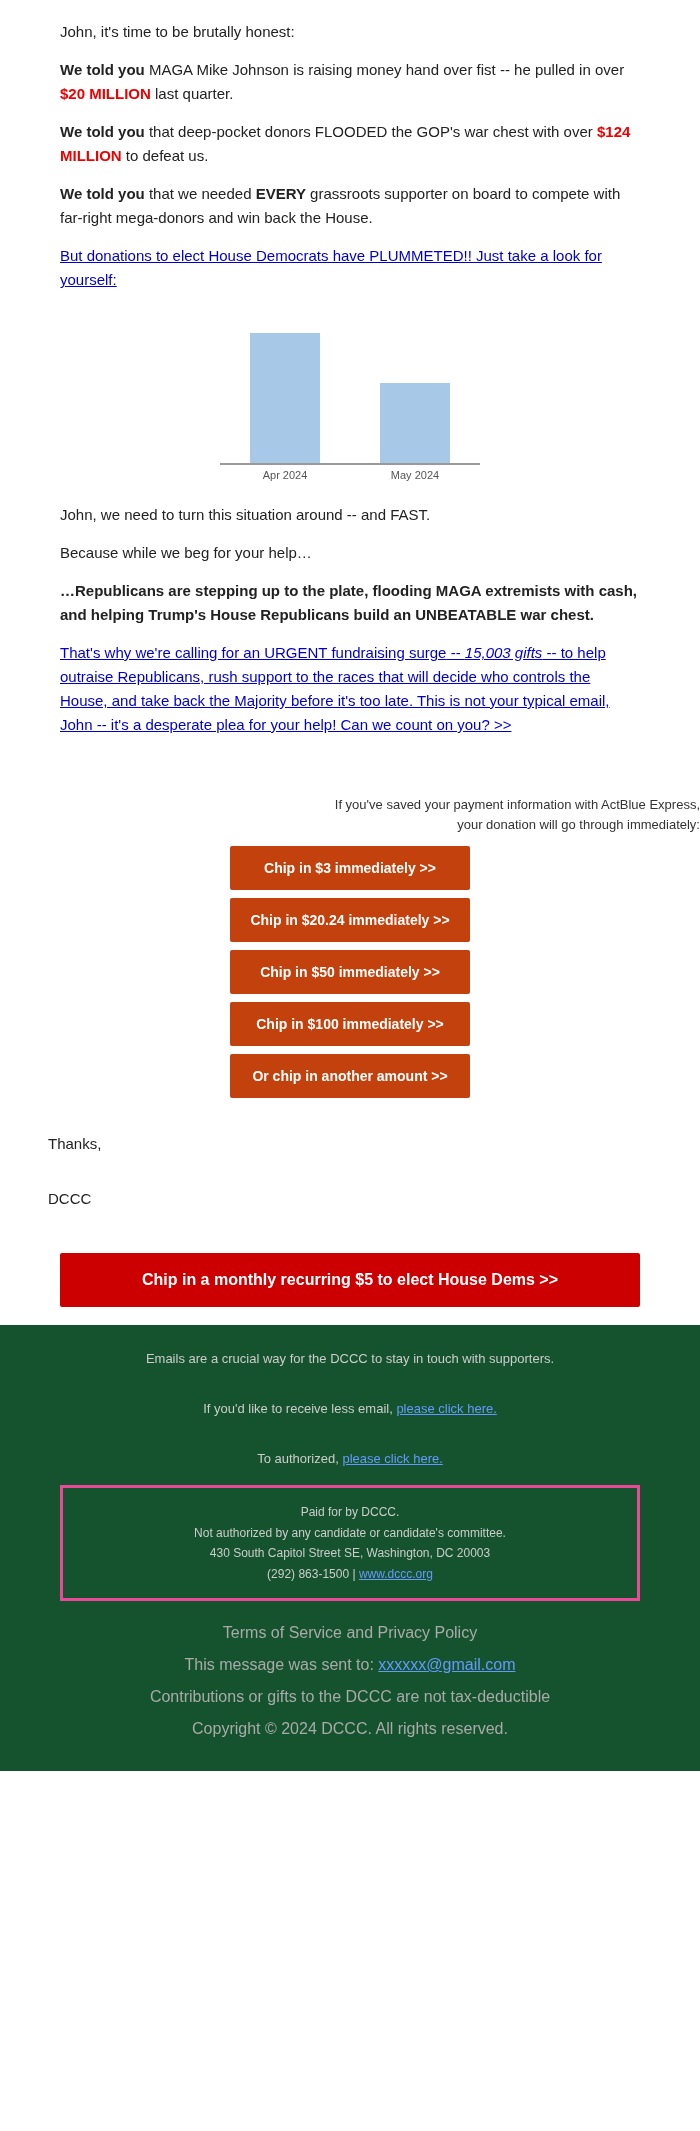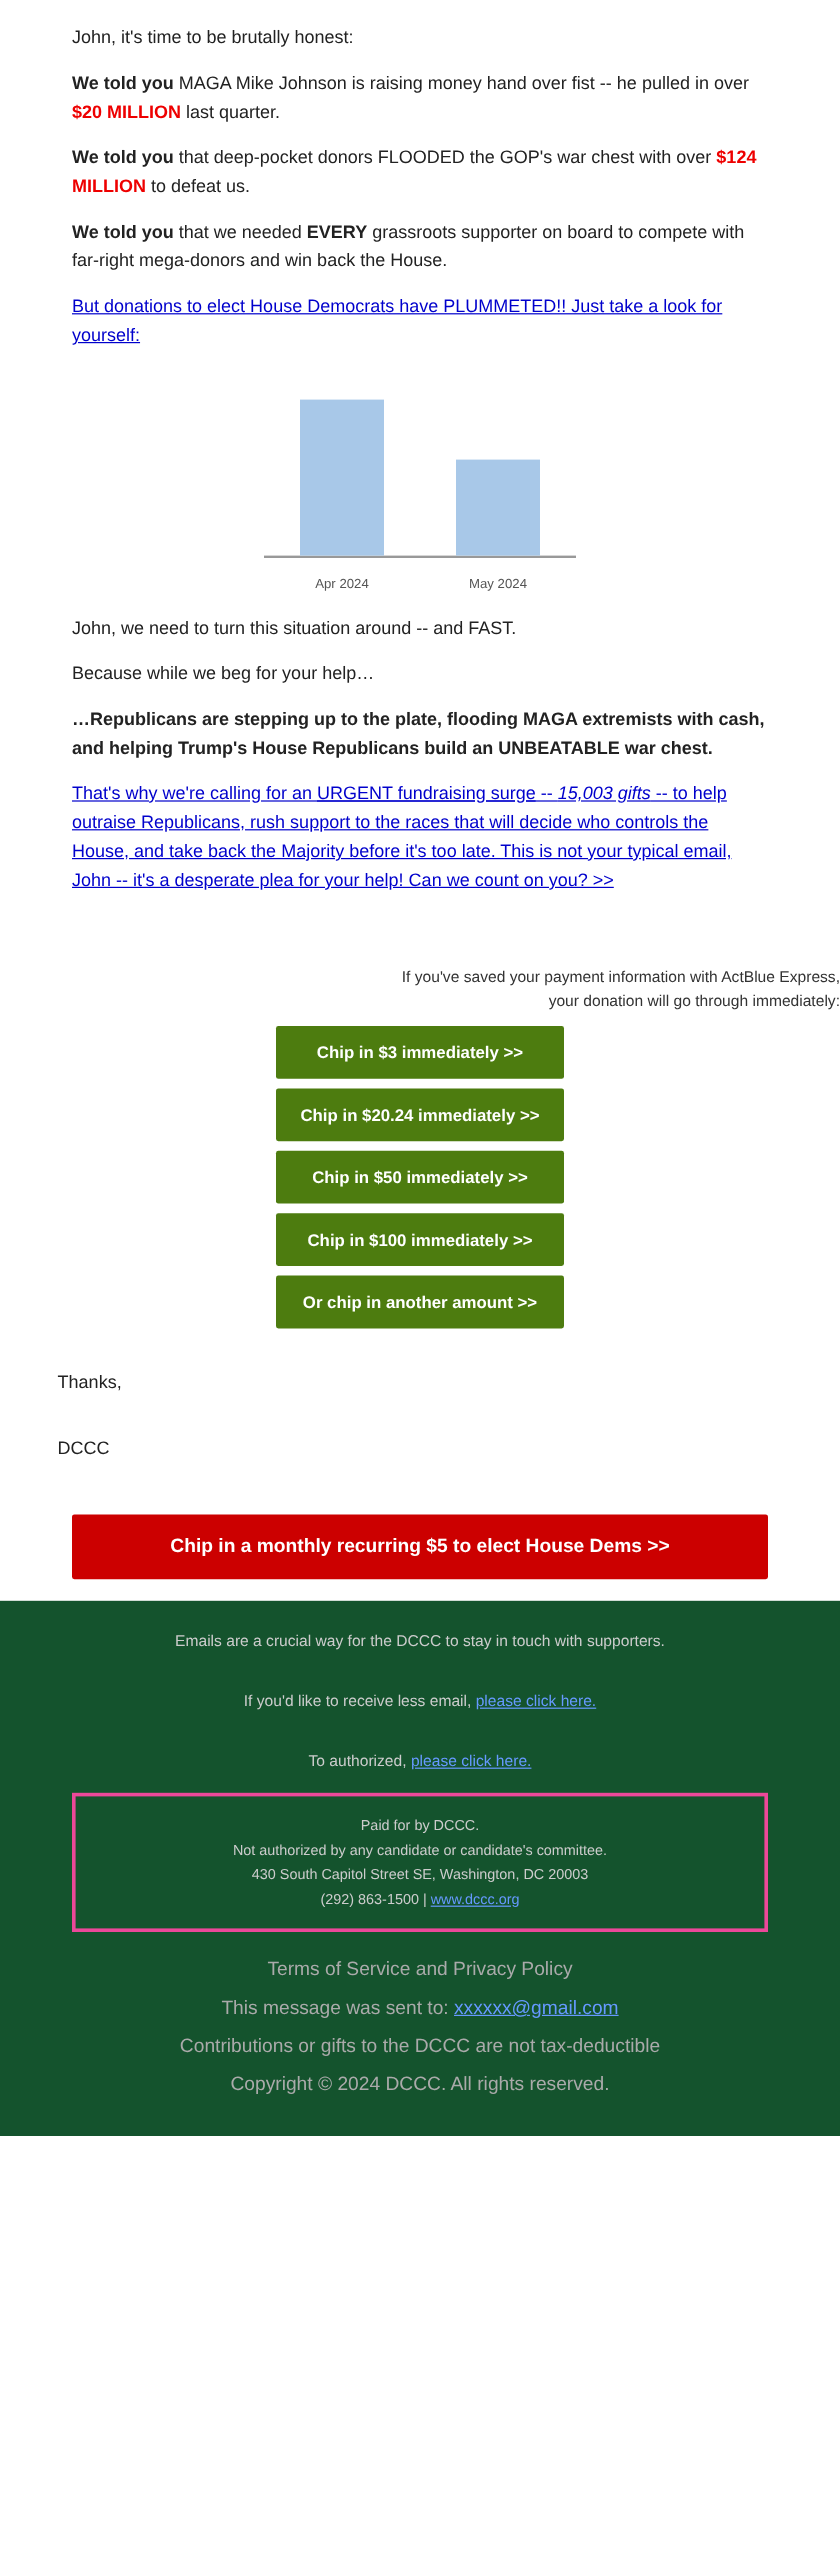--- a/index.html
+++ b/index.html
@@ -44,21 +44,21 @@
       width: 70px;
       background: #a8c8e8;
       position: relative;
     }
     .chart-bar.tall { height: 130px; }
     .chart-bar.short { height: 80px; }
     .chart-labels {
       display: flex;
       justify-content: center;
       gap: 60px;
-      margin-top: 16px;
+      margin-top: 4px;
     }
     .chart-label {
       width: 70px;
       text-align: center;
       font-size: 11px;
       color: #555;
     }
     .donation-section {
       text-align: center;
       margin: 24px 0;
@@ -68,21 +68,21 @@
       color: #333;
       margin-bottom: 12px;
       line-height: 1.5;
       text-align: right;
     }
     .donate-btn {
       display: block;
       width: 240px;
       margin: 8px auto;
       padding: 14px 10px;
-      background: #4d7c0f;
+      background: #c2410c;
       color: #fff;
       font-weight: bold;
       font-size: 14px;
       border: none;
       cursor: pointer;
       border-radius: 2px;
       text-align: center;
     }
     .thanks-section {
       padding: 10px 60px 10px 48px;

